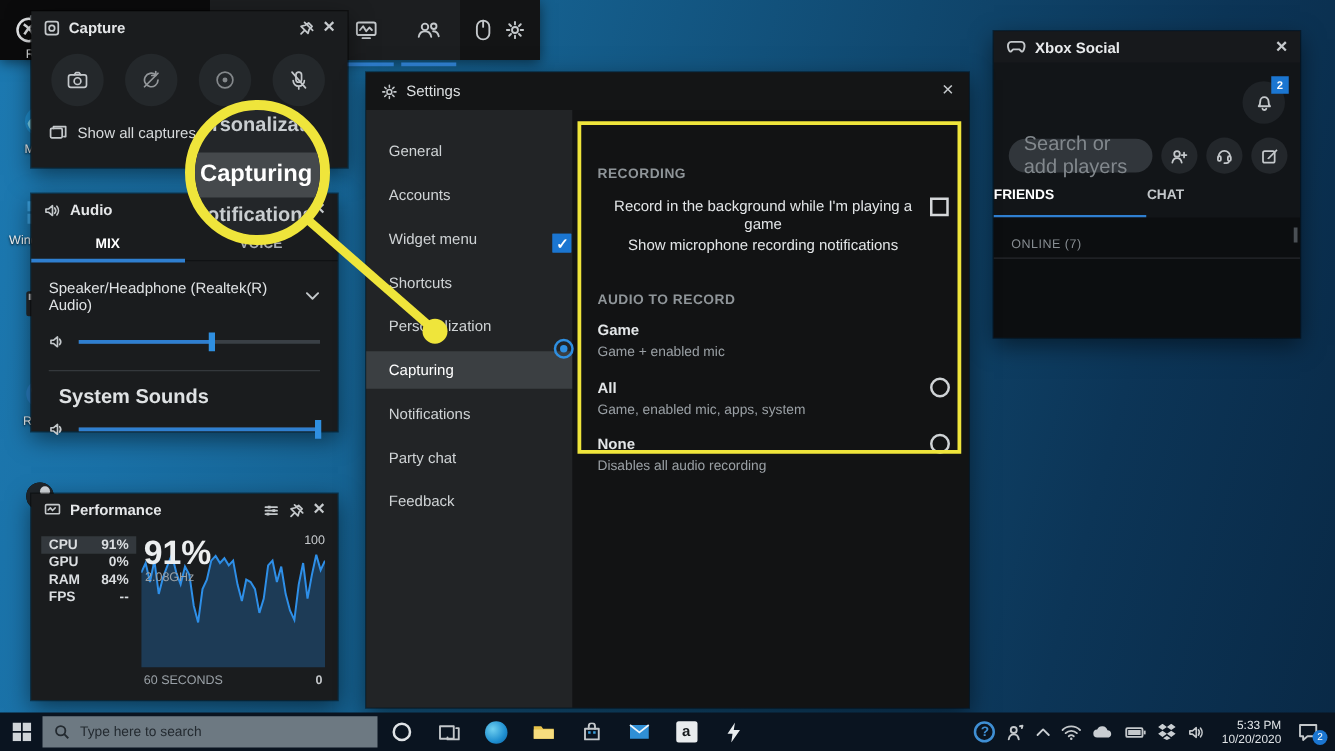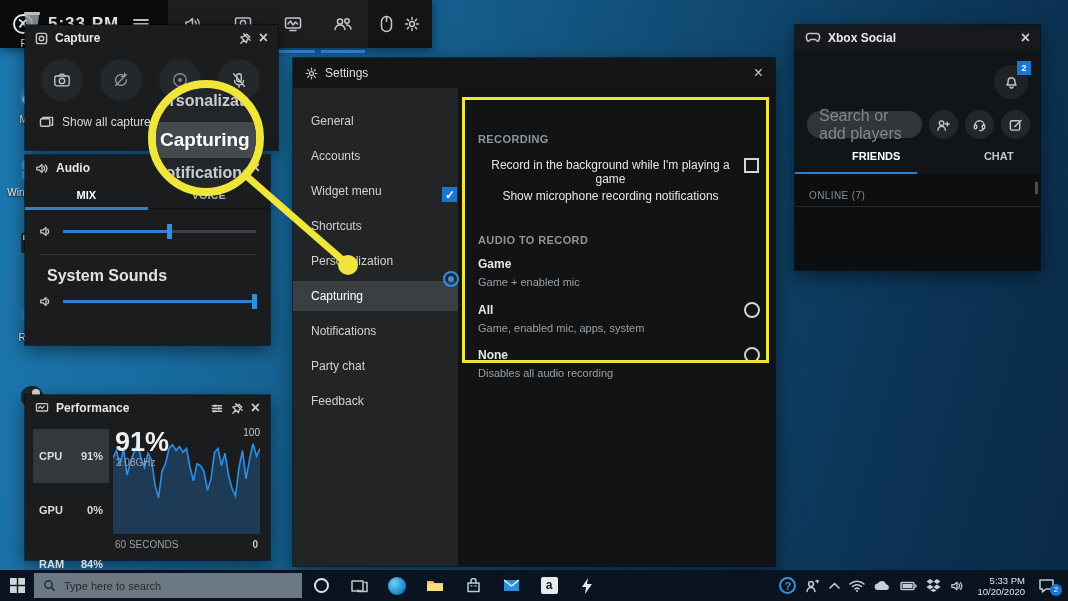--- a/index.html
+++ b/index.html
@@ -16,21 +16,21 @@
   .hdr-btn { color:#c6cacd; font-size:13px; line-height:1; cursor:default; display:flex; align-items:center; }
   svg { display:block; }
   .ic { stroke:#c4c8cb; fill:none; stroke-width:1.5; stroke-linecap:round; stroke-linejoin:round; }
 
   
   .desk-icon { position:absolute; left:4px; width:56px; text-align:center; z-index:1; }
   .desk-icon .dglyph { width:30px; height:30px; margin:0 auto 2px auto; }
   .desk-icon .dlabel { font-size:10px; color:#f2f5f7; text-shadow:0 1px 2px #000; line-height:11px; }
 
   
-  #capture { left:25px; top:25px; width:253px; height:125px; z-index:10; }
+  #capture { left:25px; top:9px; width:253px; height:125px; z-index:10; }
   .cap-btn-row { display:flex; gap:17px; padding:8px 0 0 16px; }
   .cap-btn { width:42px; height:42px; border-radius:50%; background:#24282b; display:flex; align-items:center; justify-content:center; }
   .cap-footer { display:flex; align-items:center; gap:8px; padding:14px 0 0 14px; font-size:12px; color:#d6d9db; }
 
   
   #audio { left:25px; top:155px; width:245px; height:190px; z-index:10; }
   .audio-tabs { display:flex; height:28px; align-items:center; font-size:11px; font-weight:bold; position:relative; border-bottom:1px solid #101214; }
   .audio-tab { width:50%; text-align:center; }
   .tab-underline { position:absolute; left:0; bottom:-2px; width:50%; height:3px; background:#2f7fd0; }
   .audio-device { display:flex; align-items:center; padding:14px 14px 0 14px; font-size:12px; color:#dfe2e4; }
@@ -38,21 +38,21 @@
   .slider-track { position:relative; flex:1; height:3px; background:#3a4046; }
   .slider-fill { position:absolute; left:0; top:0; height:3px; background:#2f7fd0; }
   .slider-thumb { position:absolute; top:-6px; width:5px; height:15px; background:#2f8fe0; margin-left:-2px; }
   .audio-divider { height:1px; background:#34383c; margin:16px 14px 0 14px; }
   .audio-subhead { padding:12px 14px 0 22px; font-size:16px; font-weight:bold; color:#dfe2e4; }
 
   
   #performance { left:25px; top:395px; width:245px; height:165px; z-index:10; }
   .perf-body { position:relative; height:139px; }
   .perf-stats { position:absolute; left:8px; top:8px; width:76px; font-size:11px; font-weight:bold; }
-  .perf-stat { display:flex; padding:21px 6px; gap:6px; color:#dadde0; }
+  .perf-stat { display:flex; padding:1px 6px; gap:6px; color:#dadde0; }
   .perf-stat.active { background:#33383d; }
   .perf-stat .sv { margin-left:auto; }
   .perf-chart { position:absolute; left:88px; right:10px; top:4px; bottom:10px; }
   .perf-big { position:absolute; left:2px; top:2px; font-size:27px; font-weight:bold; color:#eceeef; z-index:2; }
   .perf-freq { position:absolute; left:3px; top:32px; font-size:10px; color:#9aa1a7; z-index:2; }
   .perf-ymax { position:absolute; right:0; top:2px; font-size:10px; color:#c6c9cc; z-index:2; }
   .perf-ymin { position:absolute; right:2px; bottom:0; font-size:10px; font-weight:bold; color:#c6c9cc; z-index:2; }
   .perf-xlabel { position:absolute; left:2px; bottom:0; font-size:10px; color:#9aa1a7; z-index:2; }
   .perf-svg-wrap { position:absolute; left:0; right:0; top:14px; bottom:16px; }
 
@@ -86,21 +86,21 @@
 
   
   #social { left:795px; top:25px; width:245px; height:245px; z-index:10; background:#121518; }
   .soc-header { height:25px; background:#17191c; display:flex; align-items:center; gap:7px; padding:0 10px; font-size:12px; font-weight:bold; }
   .soc-bell { position:absolute; right:12px; top:40px; width:34px; height:34px; border-radius:50%; background:#1f2327; display:flex; align-items:center; justify-content:center; }
   .soc-badge { position:absolute; right:-3px; top:-4px; min-width:14px; height:14px; background:#1b76d1; color:#fff; font-size:9px; font-weight:bold; text-align:center; line-height:14px; padding:0 2px; }
   .soc-search-row { position:absolute; left:12px; right:10px; top:85px; display:flex; align-items:center; gap:7px; }
   .soc-search { flex:1; height:27px; border-radius:14px; background:#31363b; display:flex; align-items:center; padding:0 12px; font-size:16px; color:#82888d; }
   .soc-round { width:29px; height:29px; border-radius:50%; background:#23272b; display:flex; align-items:center; justify-content:center; flex:0 0 auto; }
   .soc-tabs { position:absolute; left:0; right:0; top:125px; height:24px; display:flex; font-size:11px; font-weight:bold; }
-  .soc-tab { width:50%; text-align:center; color:#c2c6c9;margin-left:40px; }
+  .soc-tab { width:50%; text-align:left; color:#c2c6c9; }
   .soc-tab.active { color:#fff; }
   .soc-tab-line { position:absolute; left:0; top:147px; width:122px; height:2px; background:#2f7fd0; }
   .soc-content { position:absolute; left:0; right:0; top:149px; bottom:0; background:#0c0e10; }
   .soc-online { padding:16px 14px 5px 14px; font-size:10px; color:#878d92; letter-spacing:.4px; border-bottom:1px solid #26292d; margin:0 0 0 0; }
   .soc-scroll { position:absolute; right:2px; top:8px; width:3px; height:12px; background:#4a4f54; }
 
   
   #hl-rect { position:absolute; left:462px; top:97px; width:307px; height:266px; border:3px solid #efe53b; z-index:30; }
   #connector { position:absolute; left:0; top:0; width:1068px; height:601px; z-index:40; pointer-events:none; }
   #magnifier { position:absolute; left:148px; top:80px; width:116px; height:116px; border-radius:50%; border:8px solid #efe53b; background:#232629; overflow:hidden; z-index:41; }
@@ -251,20 +251,28 @@
         </svg>
     </span>
     <span>Audio</span>
     <span class="spacer"></span>
     <span class="hdr-btn" style="font-size:16px">×</span>
   </div>
   <div class="audio-tabs">
     <div class="audio-tab" style="color:#fff">MIX</div>
     <div class="audio-tab" style="color:#a9adb1">VOICE</div>
     <div class="tab-underline"></div>
+  </div>
+  <div class="audio-device">
+    <span style="flex:1">Speaker/Headphone (Realtek(R) Audio)</span>
+    <span>
+      <svg width="12" height="8" viewBox="0 0 12 8" class="ic">
+          <path d="M1.5 1.5L6 6l4.5-4.5"></path>
+        </svg>
+    </span>
   </div>
   <div class="slider-row">
     <span>
       <svg width="14" height="13" viewBox="0 0 16 14" class="ic">
           <path d="M2 5.5h2.5L8 2.5v9L4.5 8.5H2z"></path>
           <path d="M10 4.5a4 4 0 0 1 0 5"></path>
         </svg>
     </span>
     <div class="slider-track">
       <div class="slider-fill" style="width: 55%;"></div>

